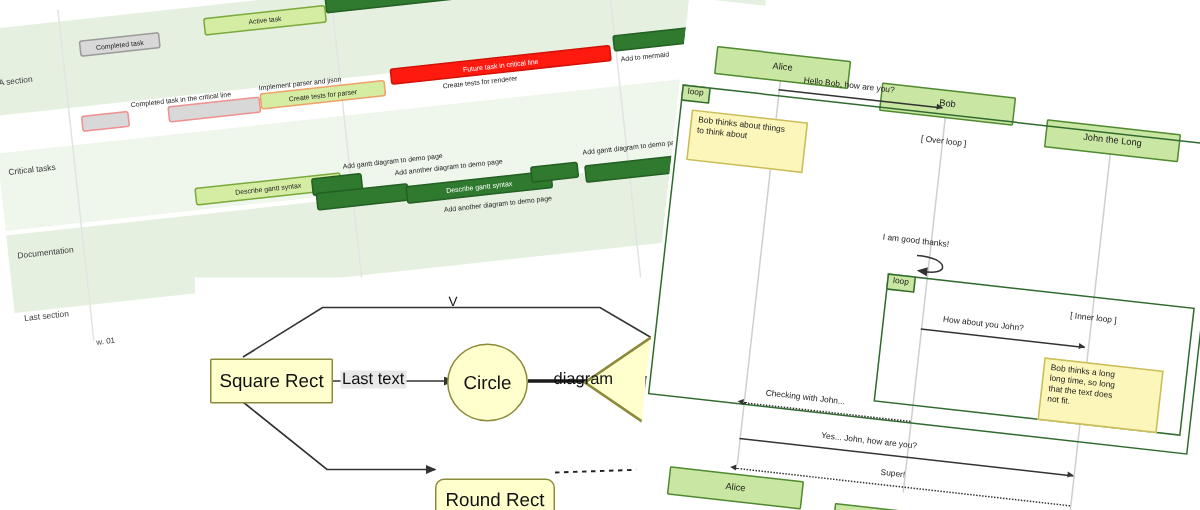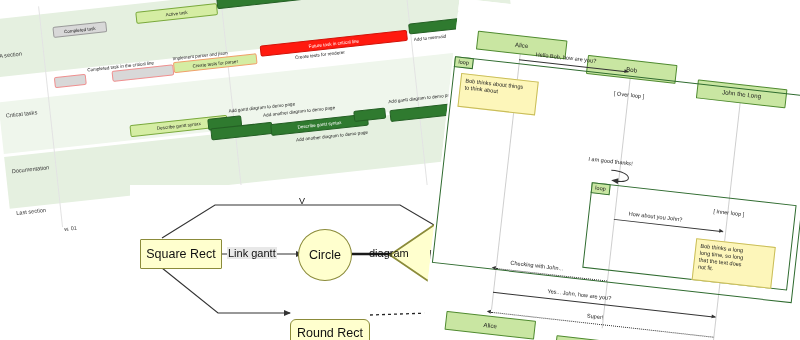--- a/index.html
+++ b/index.html
@@ -168,21 +168,21 @@
     </svg>
 
     <div class="fl-node fl-circ" style="left:168px;top:44px;width:54px;height:52px;">Circle</div>
 
     <div class="fl-node fl-sq" style="left:10px;top:54px;width:82px;height:30px;">Square Rect</div>
 
     <div class="fl-rh-txt" style="left:260px;top:70px;width:132px;">Rhombus</div>
 
     <div class="fl-node fl-round" style="left:160px;top:114px;width:80px;height:28px;margin-top:20px;">Round Rect</div>
 
-    <div class="fl-edgelbl" style="left:97px;top:62px;">Link gantt</div>
+    <div class="fl-edgelbl" style="left:97px;top:62px;">Last text</div>
     <div class="fl-edgelbl plain" style="left:238px;top:62px;">diagram</div>
     <div class="fl-edgelbl plain" style="left:168px;top:11px;font-size:9px;">V</div>
   </div>
 
   <div class="panel" id="seq">
     <div class="sheet"></div>
 
     
     <div class="sq-life" style="left:66px;top:48px;height:258px;"></div>
     <div class="sq-life" style="left:178px;top:60px;height:252px;"></div>

